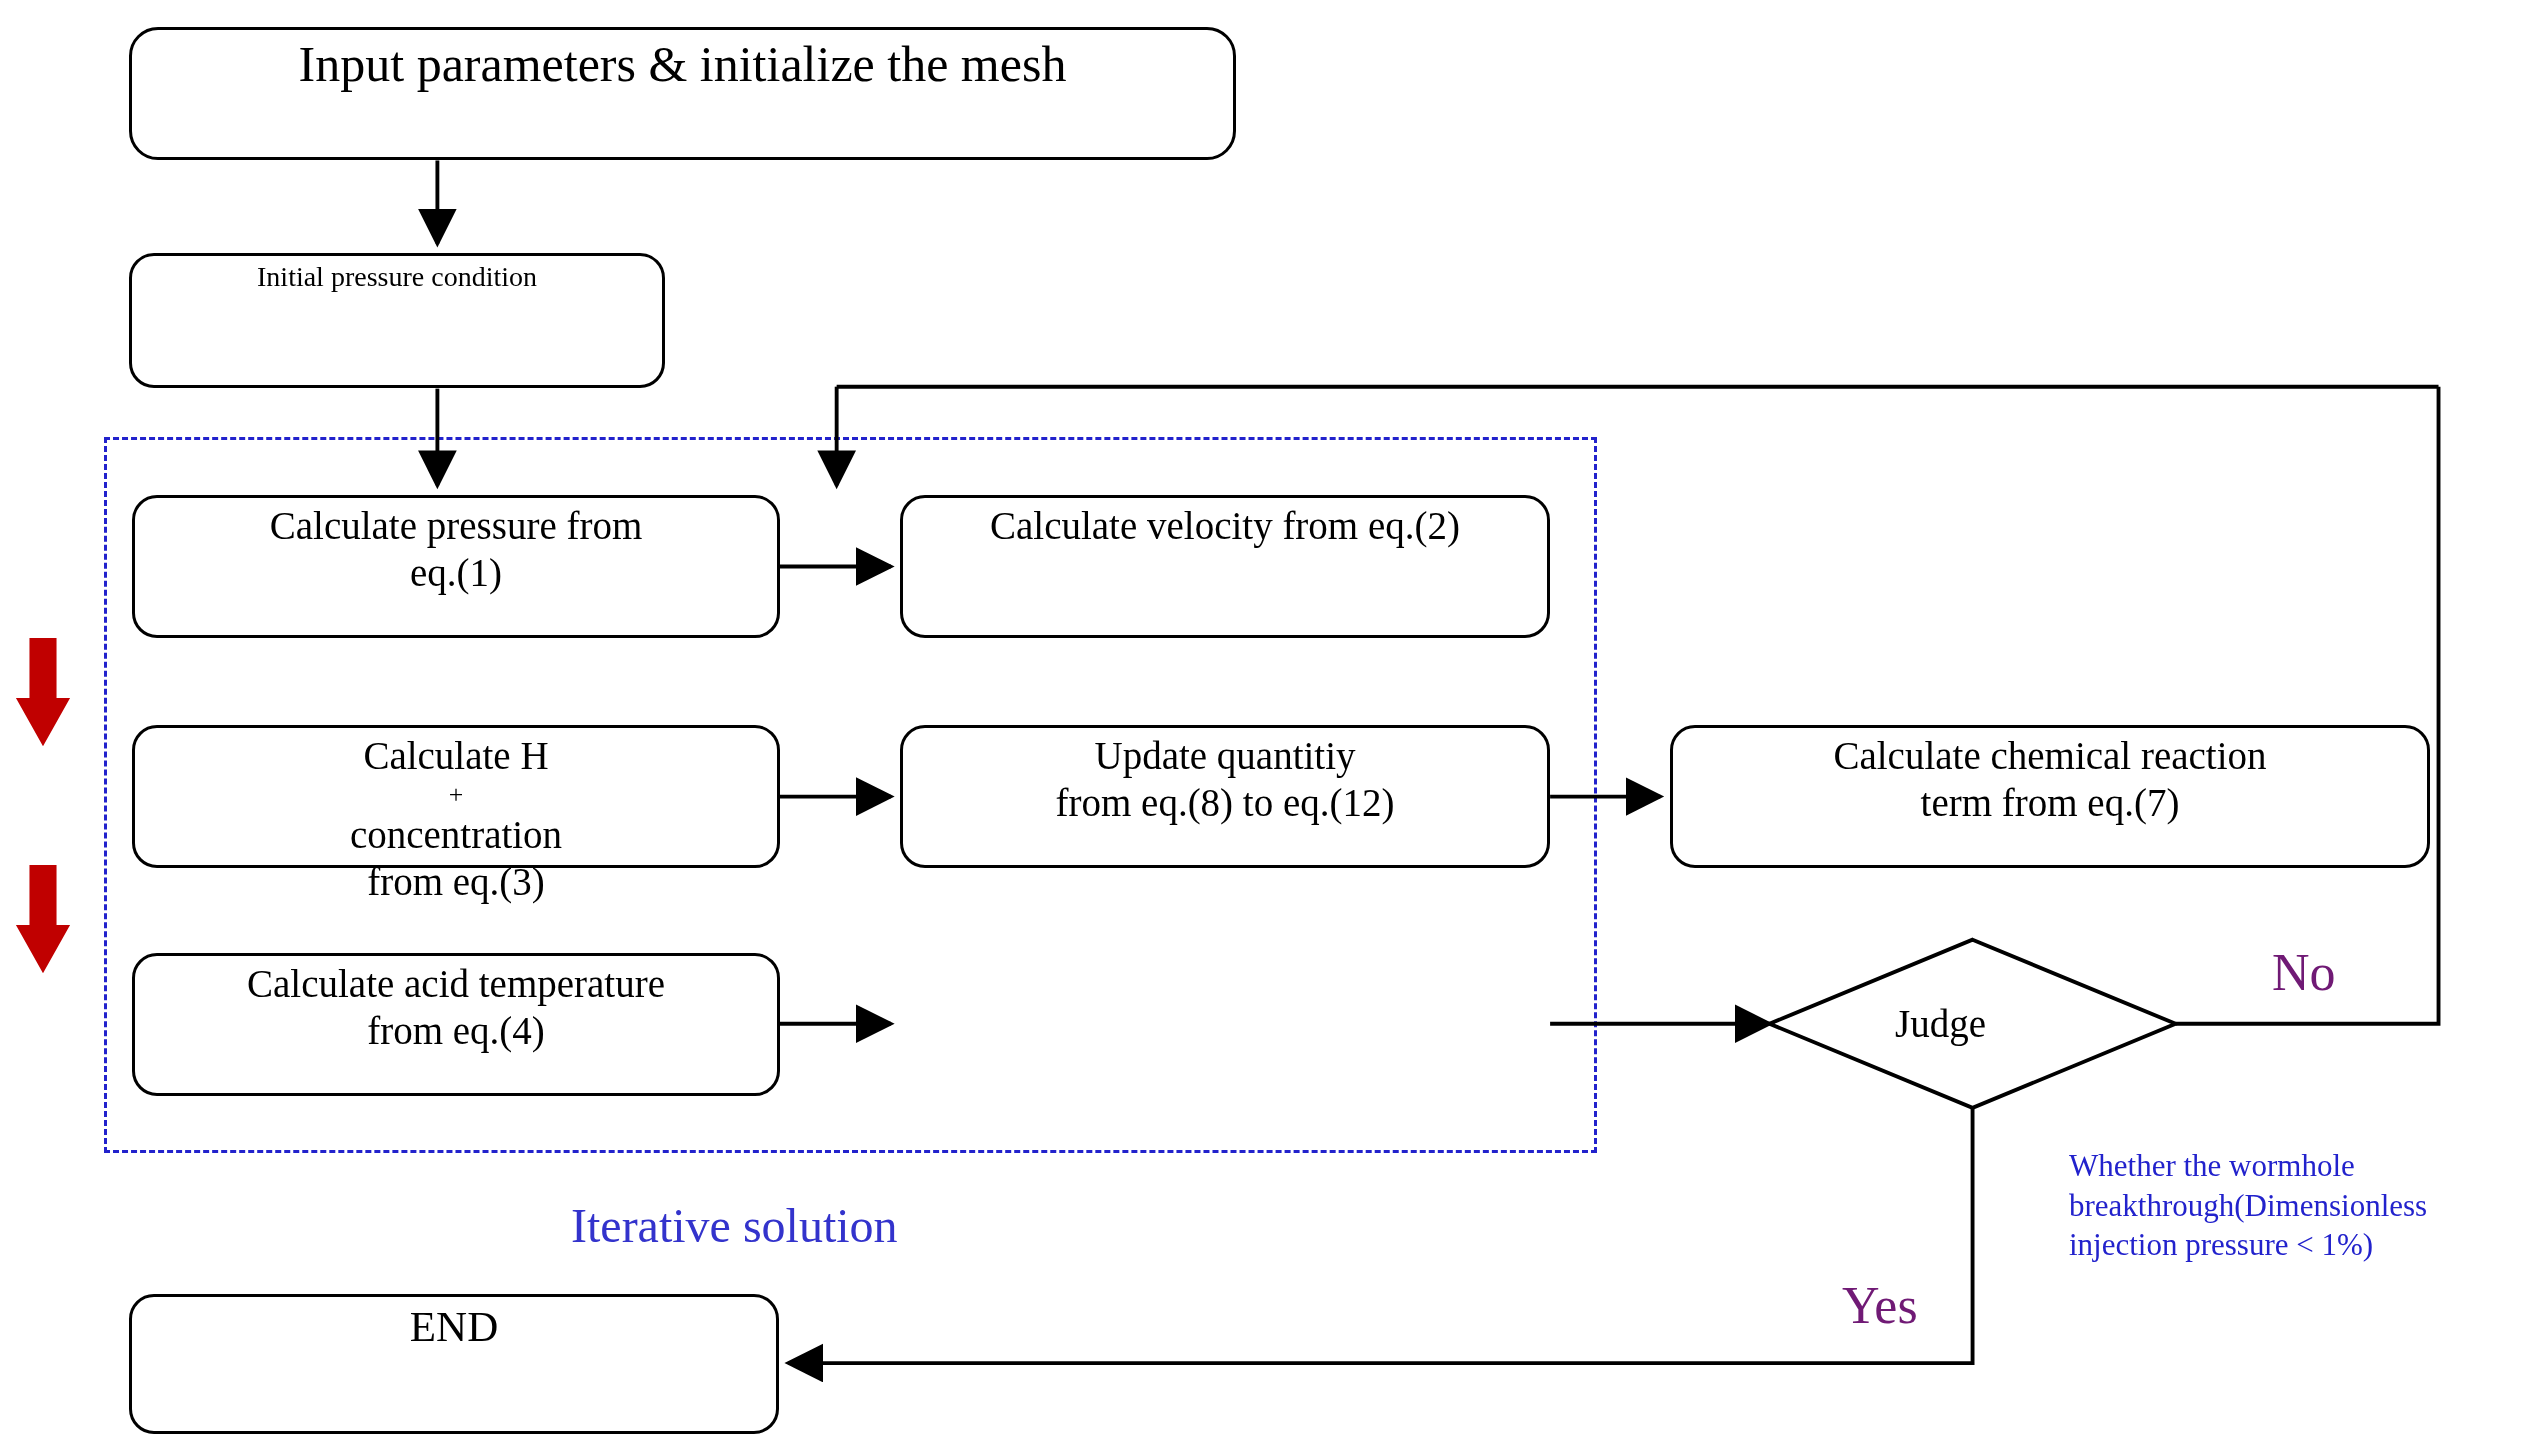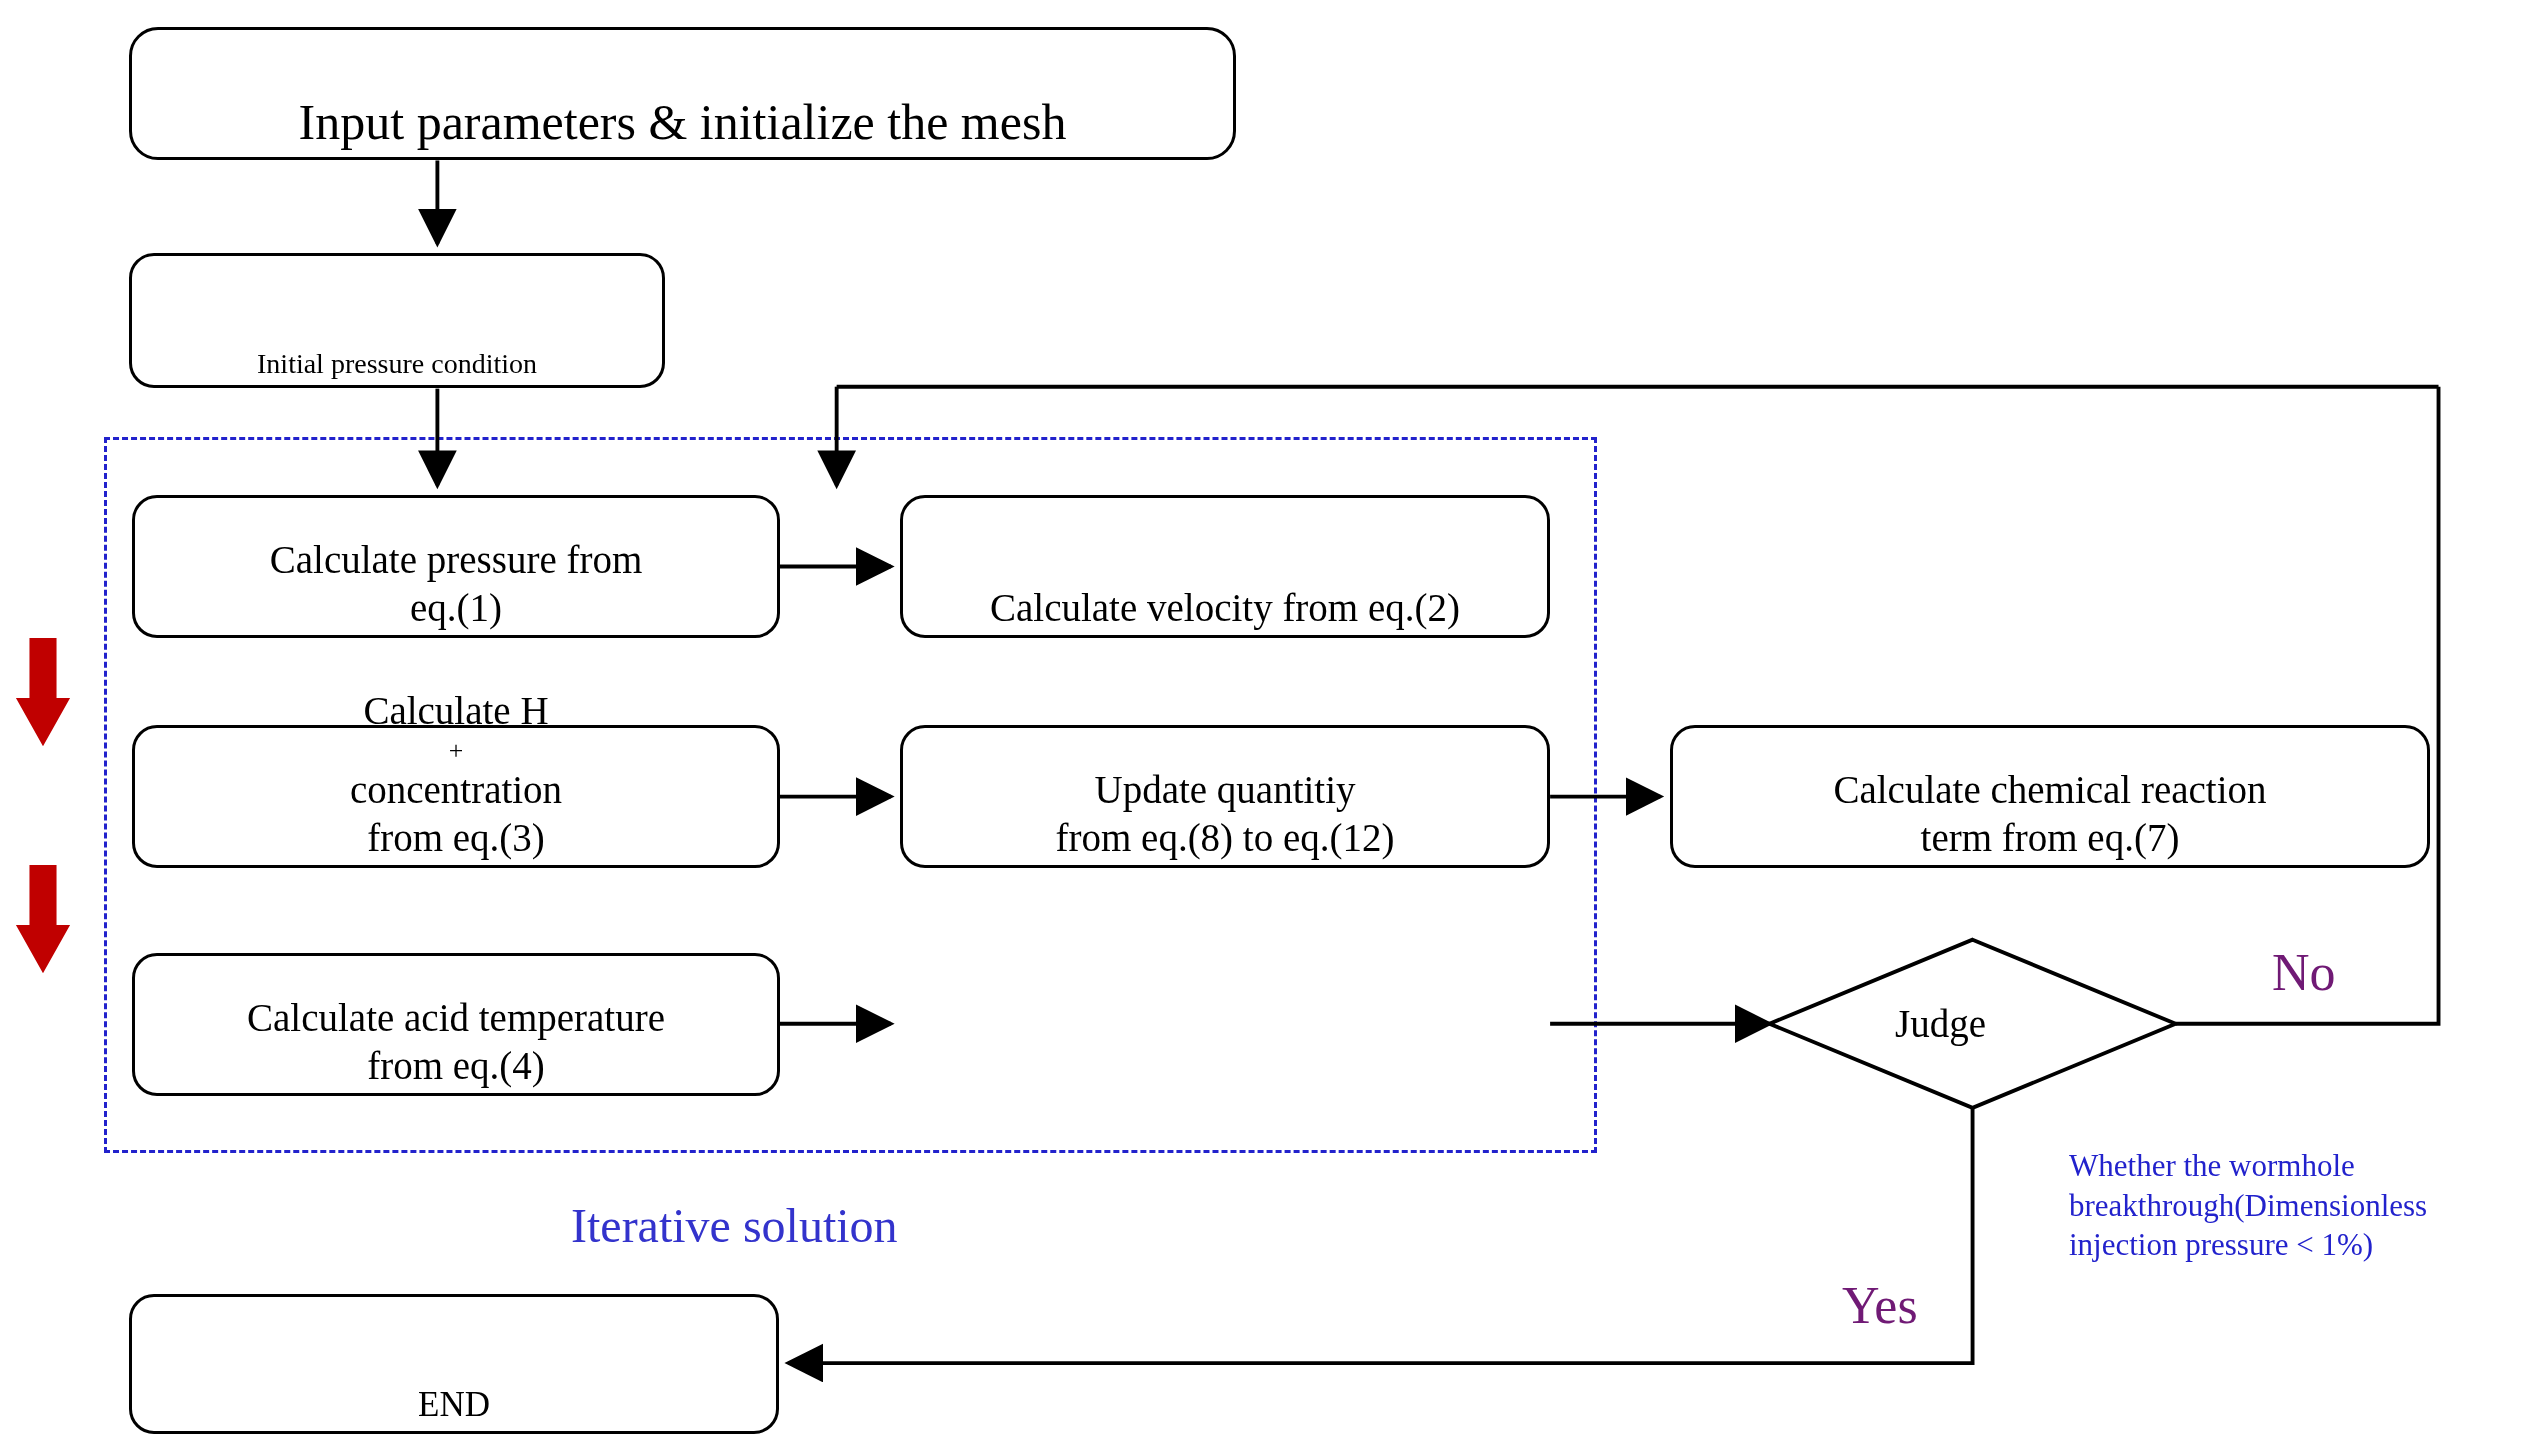--- a/index.html
+++ b/index.html
@@ -17,39 +17,39 @@
     background: #ffffff;
     overflow: hidden;
   }
   .node {
     position: absolute;
     box-sizing: border-box;
     border: 3.9px solid #000000;
     border-radius: 25px;
     background: #ffffff;
     display: flex;
-    align-items: flex-end;
+    align-items: flex-start;
     justify-content: center;
     text-align: center;
     color: #000000;
     line-height: 1.22;
     padding: 3.9px 9.7px;
     z-index: 3;
   }
   .node span { display: block; }
   #box-input { left: 129px; top: 27px; width: 1107px; height: 133px; font-size: 50px; border-radius: 29px; }
   #box-initial { left: 129px; top: 253px; width: 536px; height: 135px; font-size: 28px; }
   #box-pressure { left: 132px; top: 495px; width: 648px; height: 143px; font-size: 39px; }
   #box-velocity { left: 900px; top: 495px; width: 650px; height: 143px; font-size: 39px; }
   #box-hconc { left: 132px; top: 725px; width: 648px; height: 143px; font-size: 39px; }
   #box-update { left: 900px; top: 725px; width: 650px; height: 143px; font-size: 39px; }
   #box-chem { left: 1670px; top: 725px; width: 760px; height: 143px; font-size: 39px; }
   #box-acidtemp { left: 132px; top: 953px; width: 648px; height: 143px; font-size: 39px; }
   #box-rocktemp { left: 900px; top: 953px; width: 650px; height: 143px; font-size: 39px; }
-  #box-end { left: 129px; top: 1294px; width: 650px; height: 140px; font-size: 35px; }
+  #box-end { left: 129px; top: 1294px; width: 650px; height: 140px; font-size: 43px; }
 
   .dashbox {
     position: absolute;
     left: 104px;
     top: 437px;
     width: 1493px;
     height: 716px;
     border: 3.9px dashed #2222cc;
     box-sizing: border-box;
     z-index: 1;

